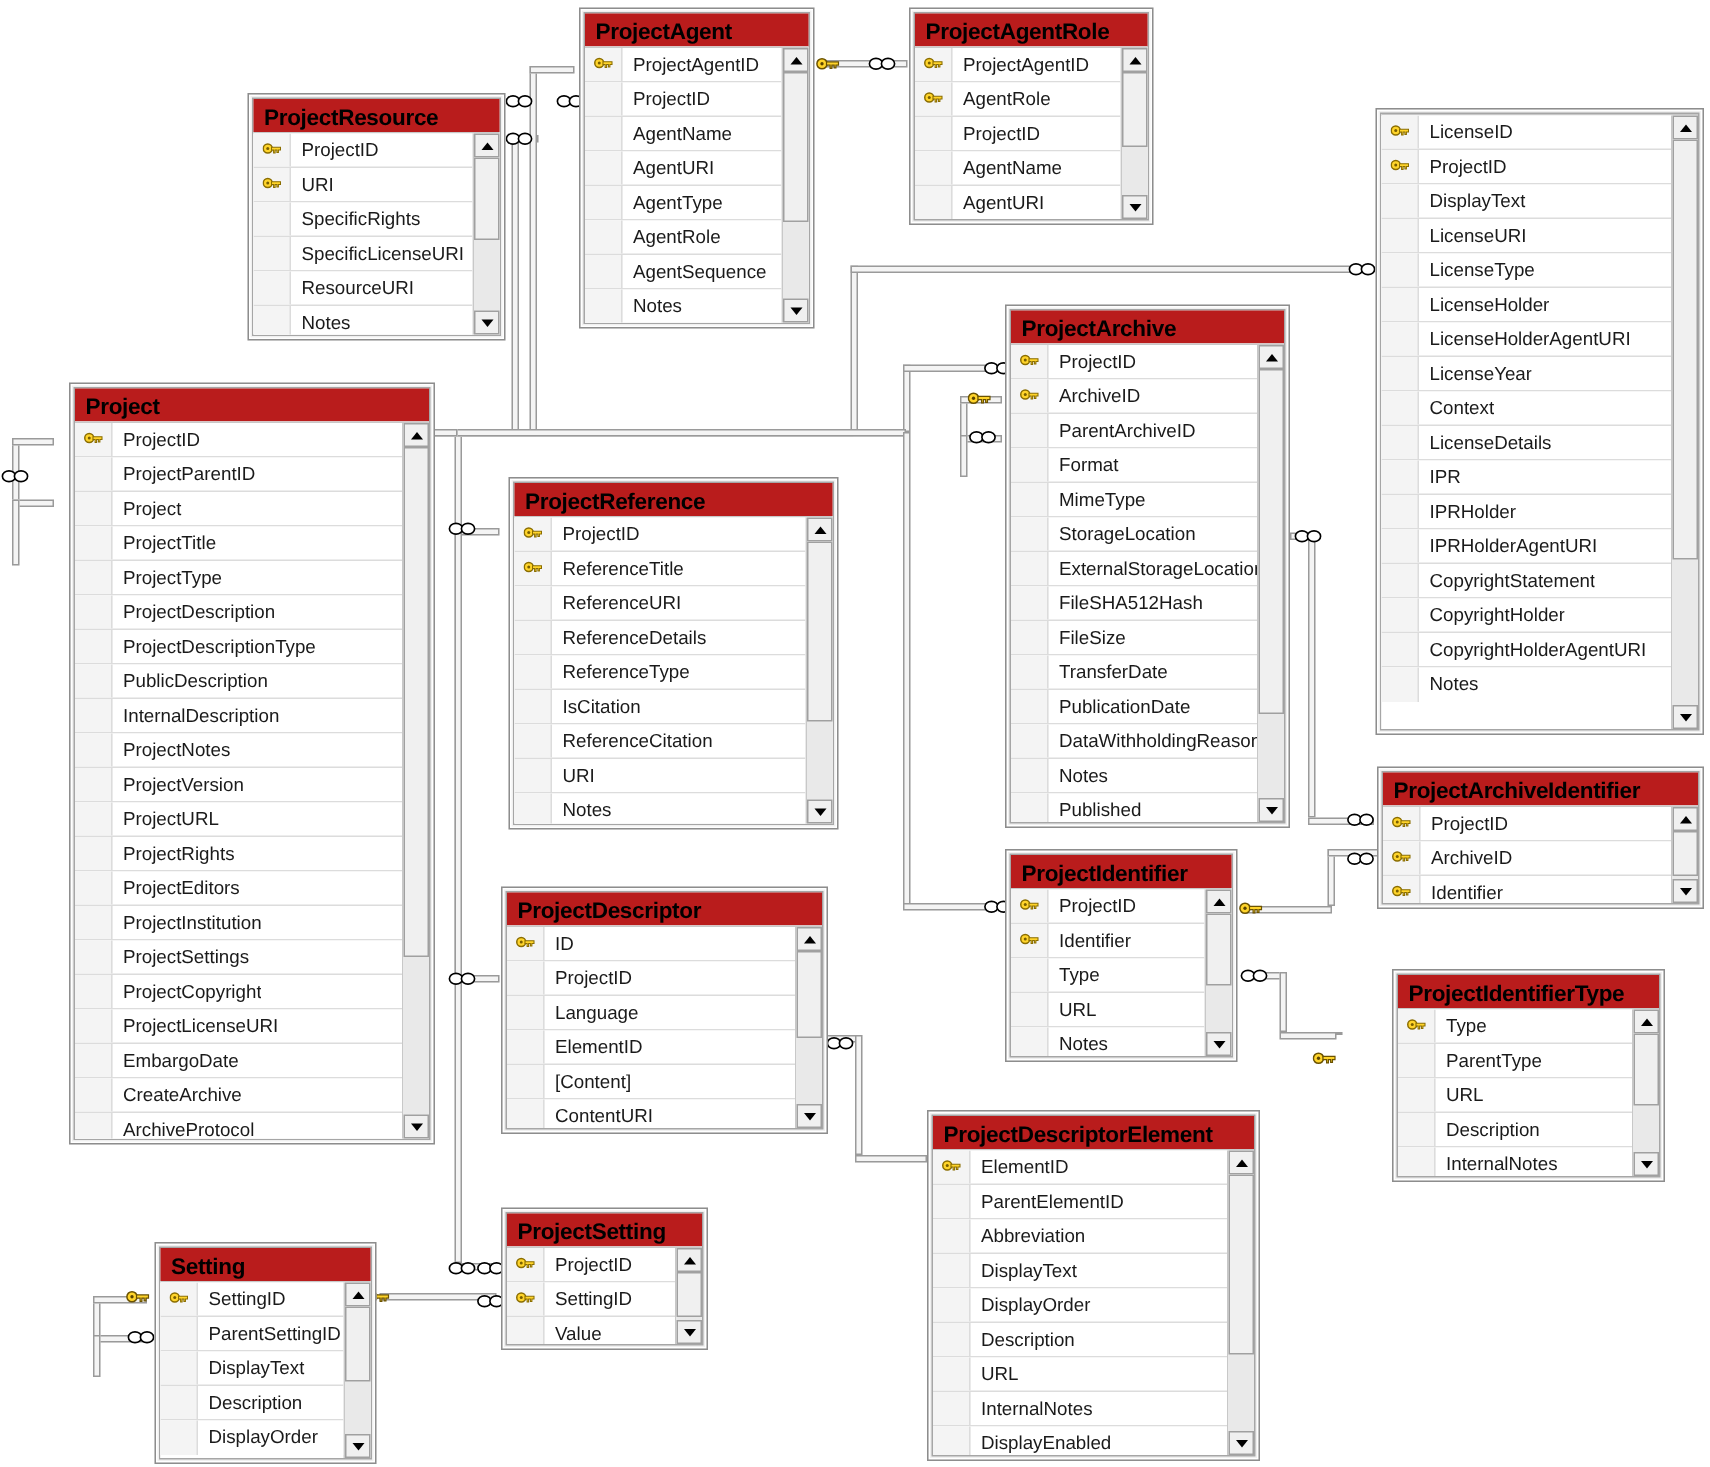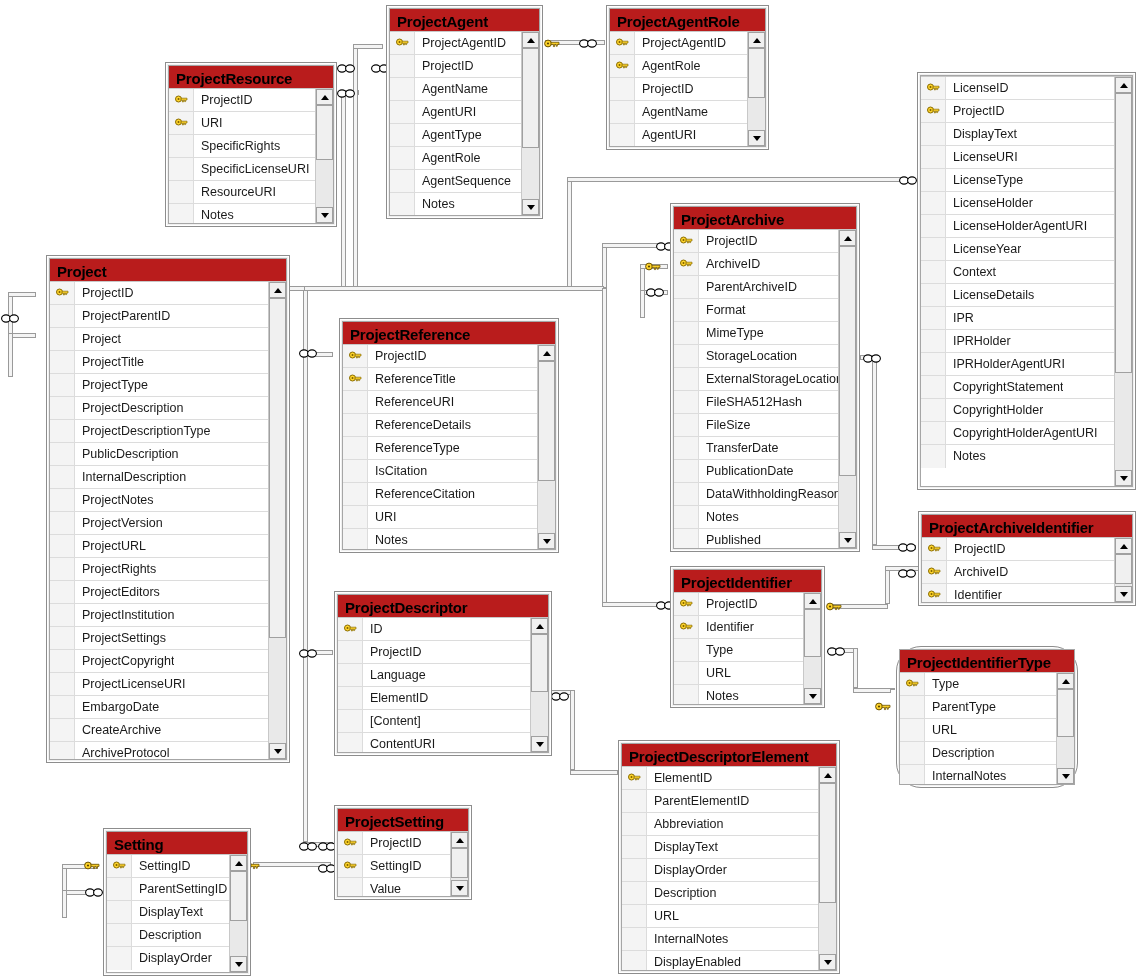--- a/index.html
+++ b/index.html
@@ -973,21 +973,21 @@
               <div class="strack">
                 <div class="sthumb" style="top: 0px; height: 58px;"></div>
               </div>
               <div class="sbtn dn">
                 <i></i>
               </div>
             </div>
           </div>
         </div>
       </div>
-      <div class="table" style="left: 896px; top: 646px; width: 182px; height: 142px; border-radius: 25px;">
+      <div class="table" style="left: 928px; top: 646px; width: 182px; height: 142px;">
         <div class="tbl-inner">
           <div class="thead">ProjectIdentifierType</div>
           <div class="tbody">
             <div class="rows">
               <div class="row">
                 <div class="gutter">
                   <svg class="keyico" viewBox="0 0 13 11" xmlns="http://www.w3.org/2000/svg">
                     <circle cx="3.5" cy="4" r="3" fill="#FFD42A" stroke="#8a6d00" stroke-width="1"></circle>
                     <circle cx="3.5" cy="4" r="1" fill="#7a5f00"></circle>
                     <path d="M6 3.2 L12 3.2 L12 5 L10.6 5 L10.6 6.6 L9.6 6.6 L9.6 5 L8.4 5 L8.4 7 L7.4 7 L7.4 5 L6 5 Z" fill="#FFD42A" stroke="#8a6d00" stroke-width="0.7"></path>

